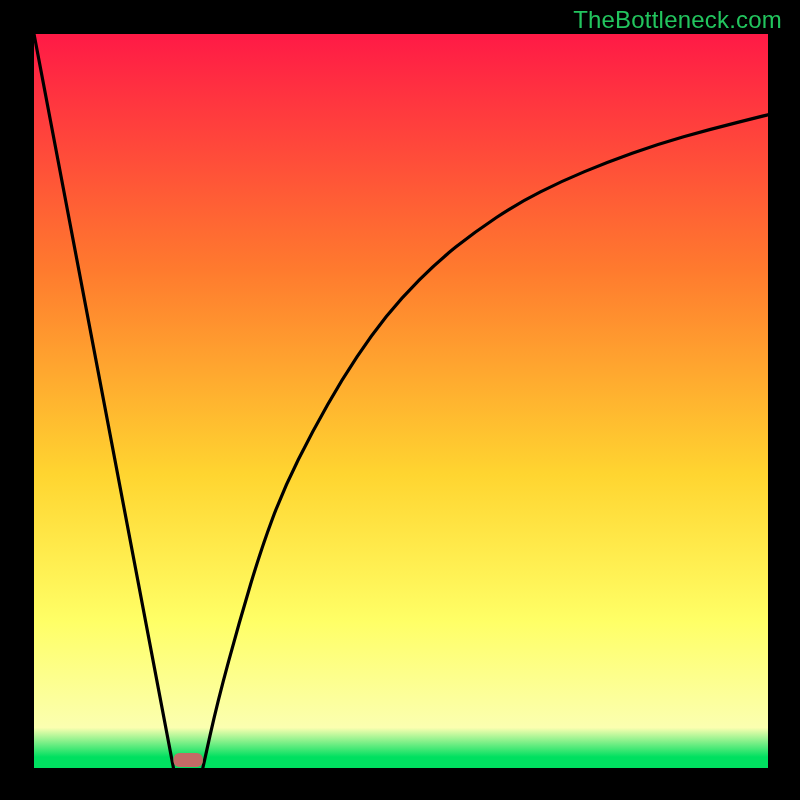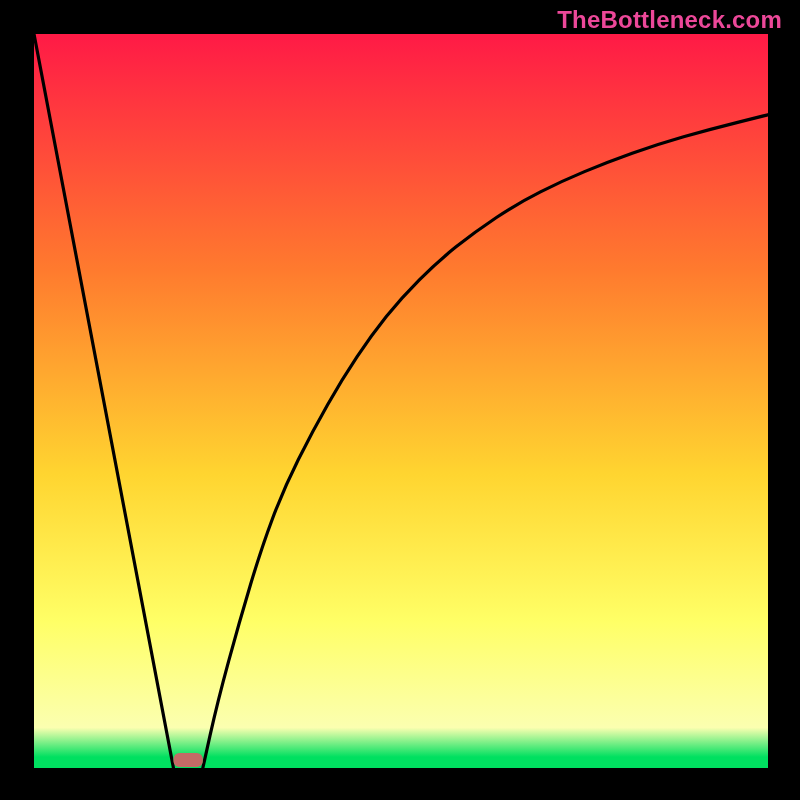--- a/index.html
+++ b/index.html
@@ -24,23 +24,23 @@
     top: 34px;
     left: 34px;
     width: 734px;
     height: 734px;
     overflow: hidden;
   }
   .watermark {
     position: absolute;
     top: 6px;
     right: 18px;
-    color: #ec4899;
+    color: #22c55e;
     font-size: 24px;
-    font-weight: 700;
+    font-weight: 400;
     letter-spacing: 0.2px;
   }
   svg {
     position: absolute;
     inset: 0;
   }
 </style>
 </head>
 <body>
 

